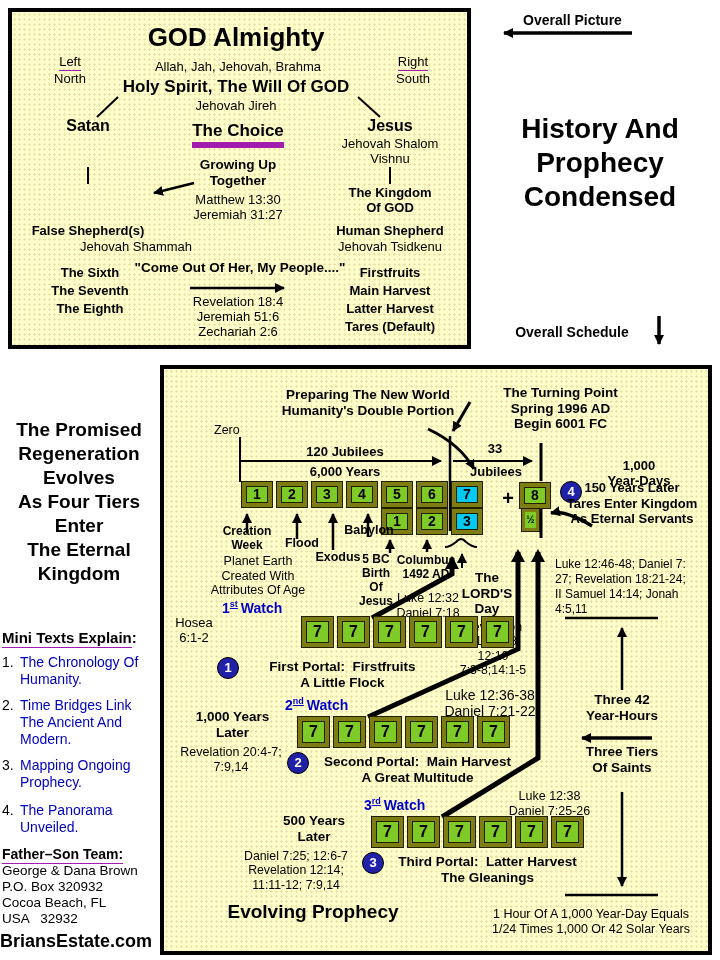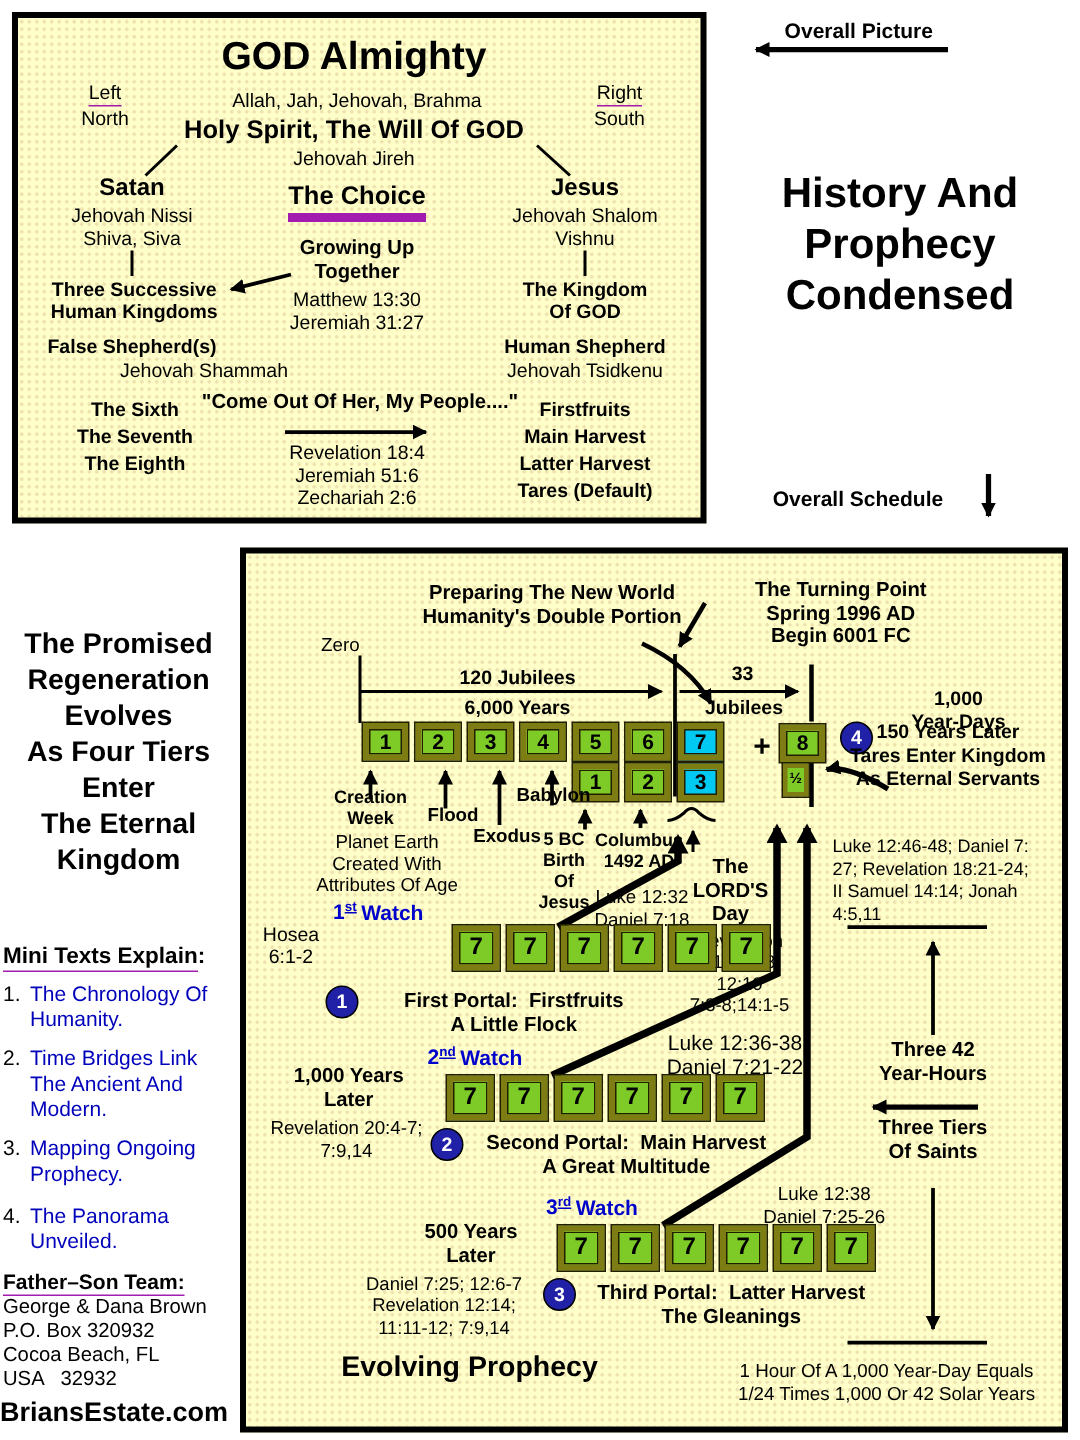--- a/index.html
+++ b/index.html
@@ -105,35 +105,31 @@
   <div class="txt c" style="left:388px;top:54px;width:50px;">
     <span class="ul" style="border-bottom-width:1px;">Right</span>
     <div>South</div>
   </div>
 
   <div class="txt c" style="left:110px;top:59px;width:256px;">Allah, Jah, Jehovah, Brahma</div>
   <div class="txt b c" style="left:66px;top:77px;width:340px;font-size:17px;">Holy Spirit, The Will Of GOD</div>
   <div class="txt c" style="left:136px;top:98px;width:200px;">Jehovah Jireh</div>
 
   <div class="txt b c" style="left:28px;top:117px;width:120px;font-size:16px;">Satan</div>
-  <div class="txt c pl" style="left:28px;top:136px;width:120px;">Jehovah Nissi
-Shiva, Siva</div>
 
   <div class="txt b c" style="left:168px;top:121px;width:140px;font-size:17px;">
     <span class="ul">The Choice</span>
   </div>
 
   <div class="txt b c" style="left:330px;top:117px;width:120px;font-size:16px;">Jesus</div>
   <div class="txt b c pl" style="left:178px;top:157px;width:120px;font-size:13.5px;">Growing Up
 Together</div>
 
   <div class="txt c pl" style="left:330px;top:136px;width:120px;">Jehovah Shalom
 Vishnu</div>
-  <div class="txt b c pl" style="left:22px;top:185px;width:135px;">Three Successive
-Human Kingdoms</div>
   <div class="txt c pl" style="left:175px;top:192px;width:126px;">Matthew 13:30
 Jeremiah 31:27</div>
   <div class="txt b c pl" style="left:325px;top:185px;width:130px;">The Kingdom
 Of GOD</div>
 
   <div class="txt b c" style="left:28px;top:223px;width:120px;">False Shepherd(s)</div>
   <div class="txt c" style="left:25px;top:239px;width:126px;margin-left:48px;">Jehovah Shammah</div>
   <div class="txt b c" style="left:325px;top:223px;width:130px;">Human Shepherd</div>
   <div class="txt c" style="left:325px;top:239px;width:130px;">Jehovah Tsidkenu</div>
 

